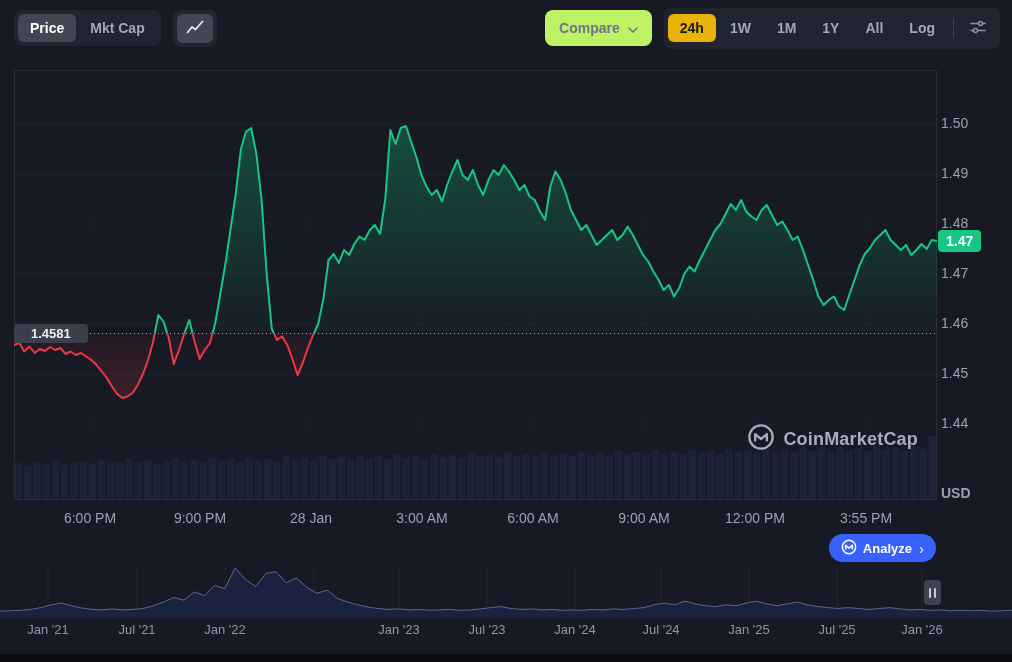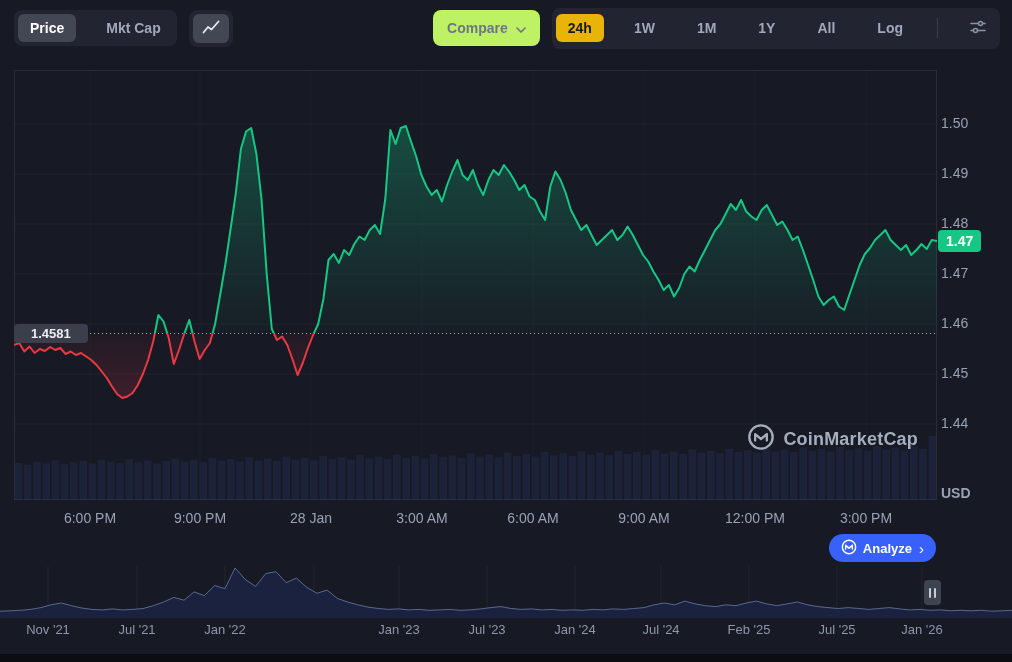--- a/index.html
+++ b/index.html
@@ -3,21 +3,21 @@
 <meta charset="utf-8">
 <style>
   * { margin:0; padding:0; box-sizing:border-box; }
   html,body { background:#171924; }
   body { font-family:"Liberation Sans", sans-serif; }
   .app { position:relative; width:1012px; height:662px; background:#171924; overflow:hidden; color:#a1a7bb; }
 
   
   .toolbar { position:absolute; top:8px; left:14px; right:12px; height:40px; display:flex; justify-content:space-between; align-items:center; }
   .tb-left, .tb-right { display:flex; gap:12px; align-items:center; }
-  .seg { display:flex; align-items:center; background:#222531; border-radius:8px; padding:4px; gap:18px; }
+  .seg { display:flex; align-items:center; background:#222531; border-radius:8px; padding:4px; gap:2px; }
   .seg-btn { display:flex; align-items:center; gap:6px; background:transparent; border:none; color:#a1a7bb; font-family:inherit; font-size:14px; font-weight:600; padding:6px 12px; border-radius:6px; cursor:pointer; line-height:16px; }
   .seg-btn.active { background:#434754; color:#ffffff; font-weight:700; }
   .seg-btn.active-light { background:#eab308; color:#171924; font-weight:700; }
   .seg-btn.icon-only { padding:6px 9px; }
   .compare-btn { display:flex; align-items:center; gap:8px; background:#bef264; border:none; border-radius:8px; color:#6e7588; font-family:inherit; font-size:14px; font-weight:600; padding:10px 14px; cursor:pointer; }
   .tb-divider { width:1px; height:20px; background:#3a3e4b; margin:0 4px; }
 
   
   .chart-canvas { position:absolute; left:14px; top:70px; width:923px; height:430px; }
   .baseline-chip { position:absolute; left:14px; background:#3a3f4b; color:#eceef2; font-size:13px; font-weight:700; padding:2px 17px; border-radius:4px; z-index:4; }
@@ -247,21 +247,21 @@
       <span class="unit" style="top: 485px;">USD</span>
     </div>
   <div class="x-axis" id="x-axis">
       <span style="left: 90px;">6:00 PM</span>
       <span style="left: 200px;">9:00 PM</span>
       <span style="left: 311px;">28 Jan</span>
       <span style="left: 422px;">3:00 AM</span>
       <span style="left: 533px;">6:00 AM</span>
       <span style="left: 644px;">9:00 AM</span>
       <span style="left: 755px;">12:00 PM</span>
-      <span style="left: 866px;">3:00 PM</span>
+      <span style="left: 866px;">3:55 PM</span>
     </div>
 
   <div class="watermark">
     <span>
       <svg viewBox="0 0 24 24" fill="none" stroke="#a6adbd">
           <circle cx="12" cy="12" r="10" stroke-width="2"></circle>
           <path d="M7 15 V9.5 L12 13.7 L17 9.5 V15" stroke-width="2" stroke-linecap="round" stroke-linejoin="round"></path>
         </svg>
     </span>
     <span class="wm-text">CoinMarketCap</span>
@@ -291,27 +291,27 @@
         <line x1="837" x2="837" y1="2" y2="54" stroke="rgba(255,255,255,0.05)"></line>
         <line x1="922" x2="922" y1="2" y2="54" stroke="rgba(255,255,255,0.05)"></line>
         <path d="M0.0,47.2L10.2,46.8L20.4,46.3L30.7,45.4L40.9,43.6L51.1,40.8L61.3,39.0L71.6,41.7L81.8,44.0L92.0,45.4L102.2,45.9L112.4,44.9L122.7,45.9L132.9,45.4L143.1,44.5L153.3,41.7L163.6,38.0L173.8,33.4L184.0,36.2L194.2,27.9L204.4,31.6L214.7,21.5L224.9,24.7L235.1,4.0L245.3,15.5L255.6,22.4L265.8,9.5L276.0,7.7L286.2,18.7L296.4,14.1L306.7,23.3L316.9,29.3L327.1,26.1L337.3,34.4L347.6,38.0L357.8,40.8L368.0,43.1L378.2,44.5L388.4,45.4L398.7,44.9L408.9,45.9L419.1,45.4L429.3,46.3L439.6,45.9L449.8,45.4L460.0,46.3L470.2,45.9L480.4,44.9L490.7,43.6L500.9,42.6L511.1,44.5L521.3,45.4L531.6,44.9L541.8,45.9L552.0,45.4L562.2,46.3L572.4,45.9L582.7,46.3L592.9,45.4L603.1,45.9L613.3,44.9L623.6,45.4L633.8,44.5L644.0,43.6L654.2,40.8L664.4,39.0L674.7,40.8L684.9,37.1L695.1,39.9L705.3,41.7L715.6,42.6L725.8,40.8L736.0,41.7L746.2,39.0L756.4,37.1L766.7,39.9L776.9,41.7L787.1,39.9L797.3,38.0L807.6,40.8L817.8,42.6L828.0,43.6L838.2,44.5L848.4,43.6L858.7,44.5L868.9,45.4L879.1,44.5L889.3,43.6L899.6,44.9L909.8,45.9L920.0,45.4L930.2,46.3L940.4,45.9L950.7,46.8L960.9,46.3L971.1,46.8L981.3,46.3L991.6,47.2L1001.8,46.8L1012.0,46.3L1012,54L0,54Z" fill="#1B2240"></path>
         <path d="M0.0,47.2L10.2,46.8L20.4,46.3L30.7,45.4L40.9,43.6L51.1,40.8L61.3,39.0L71.6,41.7L81.8,44.0L92.0,45.4L102.2,45.9L112.4,44.9L122.7,45.9L132.9,45.4L143.1,44.5L153.3,41.7L163.6,38.0L173.8,33.4L184.0,36.2L194.2,27.9L204.4,31.6L214.7,21.5L224.9,24.7L235.1,4.0L245.3,15.5L255.6,22.4L265.8,9.5L276.0,7.7L286.2,18.7L296.4,14.1L306.7,23.3L316.9,29.3L327.1,26.1L337.3,34.4L347.6,38.0L357.8,40.8L368.0,43.1L378.2,44.5L388.4,45.4L398.7,44.9L408.9,45.9L419.1,45.4L429.3,46.3L439.6,45.9L449.8,45.4L460.0,46.3L470.2,45.9L480.4,44.9L490.7,43.6L500.9,42.6L511.1,44.5L521.3,45.4L531.6,44.9L541.8,45.9L552.0,45.4L562.2,46.3L572.4,45.9L582.7,46.3L592.9,45.4L603.1,45.9L613.3,44.9L623.6,45.4L633.8,44.5L644.0,43.6L654.2,40.8L664.4,39.0L674.7,40.8L684.9,37.1L695.1,39.9L705.3,41.7L715.6,42.6L725.8,40.8L736.0,41.7L746.2,39.0L756.4,37.1L766.7,39.9L776.9,41.7L787.1,39.9L797.3,38.0L807.6,40.8L817.8,42.6L828.0,43.6L838.2,44.5L848.4,43.6L858.7,44.5L868.9,45.4L879.1,44.5L889.3,43.6L899.6,44.9L909.8,45.9L920.0,45.4L930.2,46.3L940.4,45.9L950.7,46.8L960.9,46.3L971.1,46.8L981.3,46.3L991.6,47.2L1001.8,46.8L1012.0,46.3" fill="none" stroke="#6F80AE" stroke-opacity="0.75" stroke-width="1"></path>
       </svg></div>
   <div class="mini-handle">
     <i></i>
       <i></i>
   </div>
   <div class="mini-labels" id="mini-labels">
-      <span style="left: 48px;">Nov '21</span>
+      <span style="left: 48px;">Jan '21</span>
       <span style="left: 137px;">Jul '21</span>
       <span style="left: 225px;">Jan '22</span>
       <span style="left: 314px; margin-top: 40px;">Jul '22</span>
       <span style="left: 399px;">Jan '23</span>
       <span style="left: 487px;">Jul '23</span>
       <span style="left: 575px;">Jan '24</span>
       <span style="left: 661px;">Jul '24</span>
-      <span style="left: 749px;">Feb '25</span>
+      <span style="left: 749px;">Jan '25</span>
       <span style="left: 837px;">Jul '25</span>
       <span style="left: 922px;">Jan '26</span>
     </div>
 
   <div class="bottom-track"></div>
 </div>
 
 </body></html>

